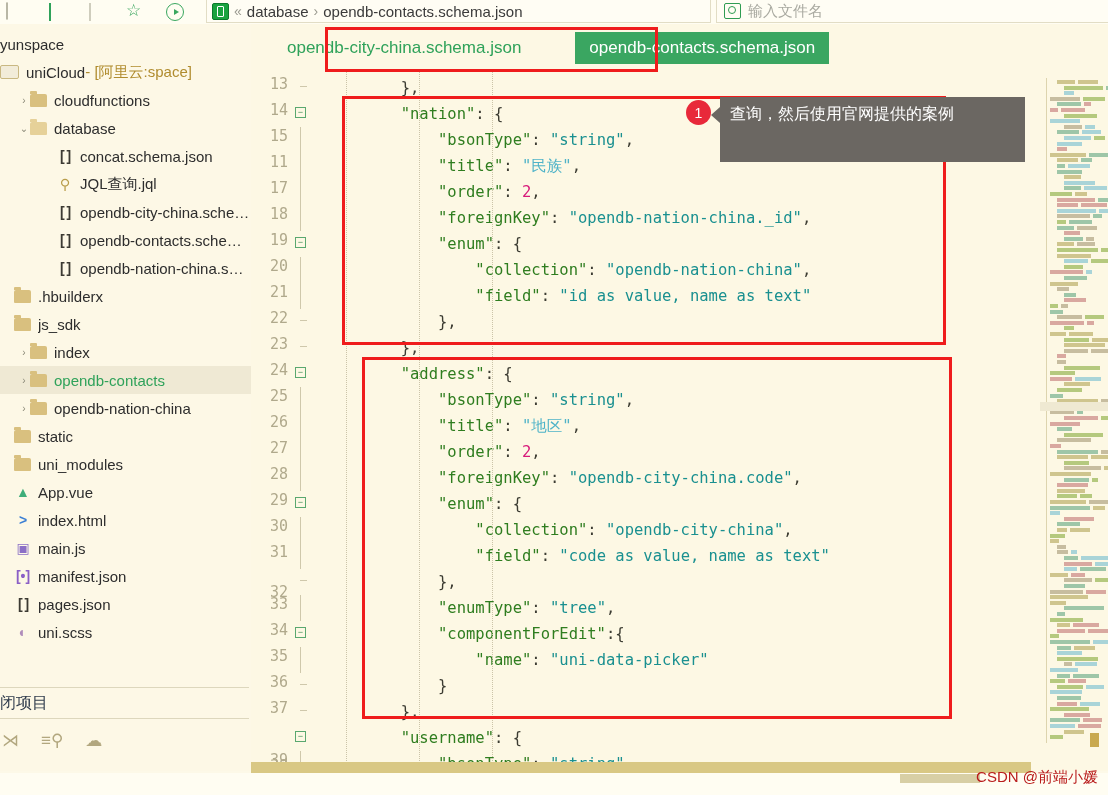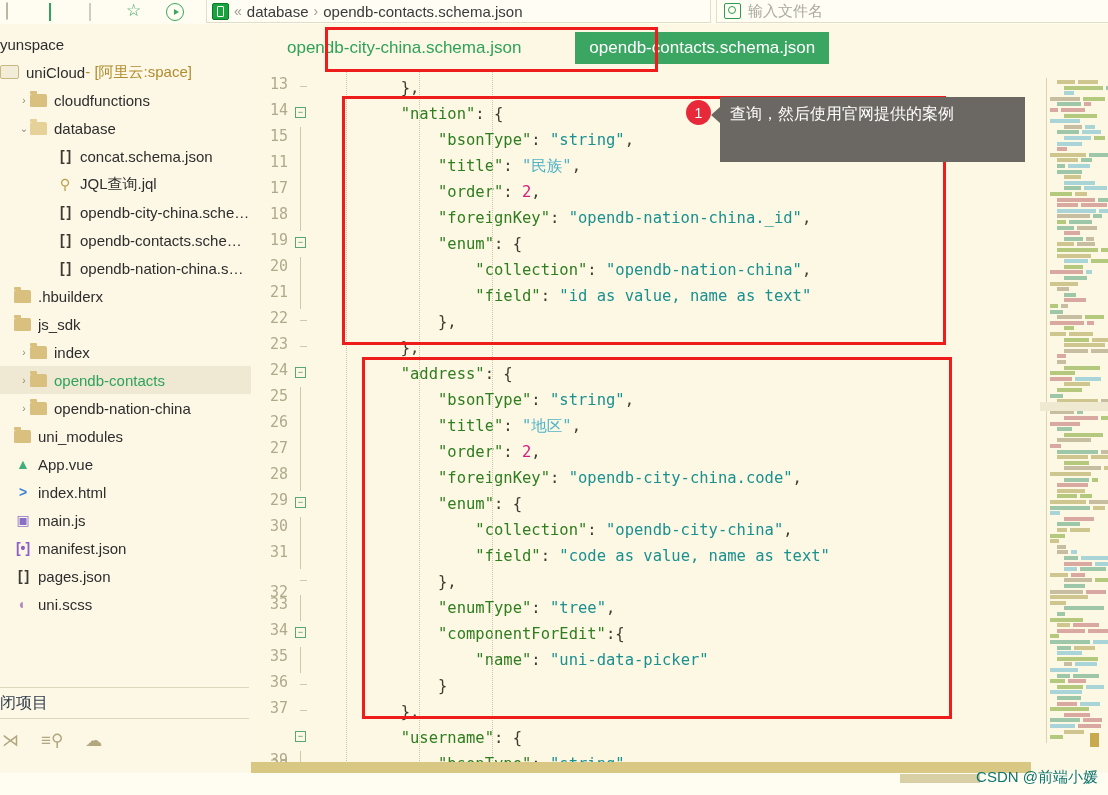--- a/index.html
+++ b/index.html
@@ -135,21 +135,21 @@
   .minimap{position:absolute;right:0;top:48px;width:68px;bottom:22px;background:#fdf8e4;}
   .mm-rule{position:absolute;left:6px;top:6px;bottom:6px;width:1px;background:#ddd4ae;}
   .mmrow{position:absolute;height:4px;}
   .mm-vp{position:absolute;left:0;right:0;height:9px;background:#efe9d2;}
 
   
   .hscroll{position:absolute;left:251px;bottom:22px;width:780px;height:11px;background:#d9c884;}
   .statusbar{position:absolute;left:0;bottom:0;width:1108px;height:22px;background:#fffdf2;}
   .sb-mark{position:absolute;right:9px;bottom:48px;width:9px;height:14px;background:#c9a94f;}
 
-  .watermark{position:absolute;right:10px;bottom:8px;font-size:15px;color:#0f766e;white-space:nowrap;}
+  .watermark{position:absolute;right:10px;bottom:8px;font-size:15px;color:#b91c1c;white-space:nowrap;}
   .wm-bar{position:absolute;right:128px;bottom:12px;width:80px;height:9px;background:#d8cfa5;}
 </style>
 </head>
 <body>
 
 <div class="topbar">
   <div class="navicons">
     <span class="nav-ic"><span class="ic-win"></span></span>
     <span class="nav-ic"><span class="chev"></span></span>
     <span class="nav-ic"><span class="chev fwd"></span></span>
@@ -237,20 +237,25 @@
       </div>
       <div class="trow ind1 sel">
         <span class="arrow">›</span>
         <span class="fold closed"></span>
         <span class="lbl green">opendb-contacts</span>
       </div>
       <div class="trow ind1">
         <span class="arrow">›</span>
         <span class="fold closed"></span>
         <span class="lbl">opendb-nation-china</span>
+      </div>
+      <div class="trow ind0">
+        <span class="arrow none">›</span>
+        <span class="fold closed"></span>
+        <span class="lbl">static</span>
       </div>
       <div class="trow ind0">
         <span class="arrow none">›</span>
         <span class="fold closed"></span>
         <span class="lbl">uni_modules</span>
       </div>
       <div class="trow ind0">
         <span class="arrow none">›</span>
         <span class="fileic vue">▲</span>
         <span class="lbl">App.vue</span>

